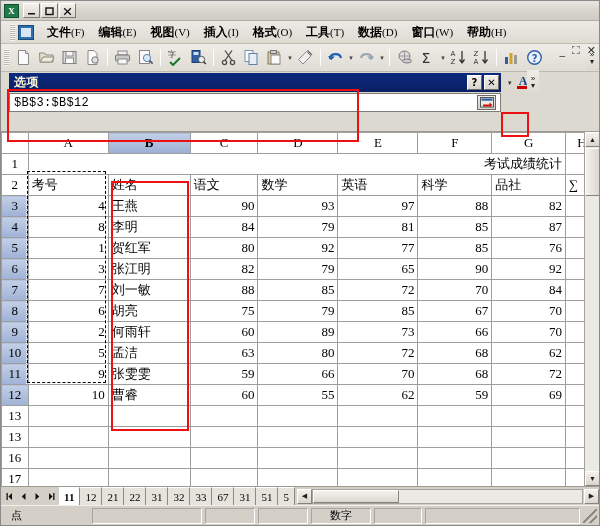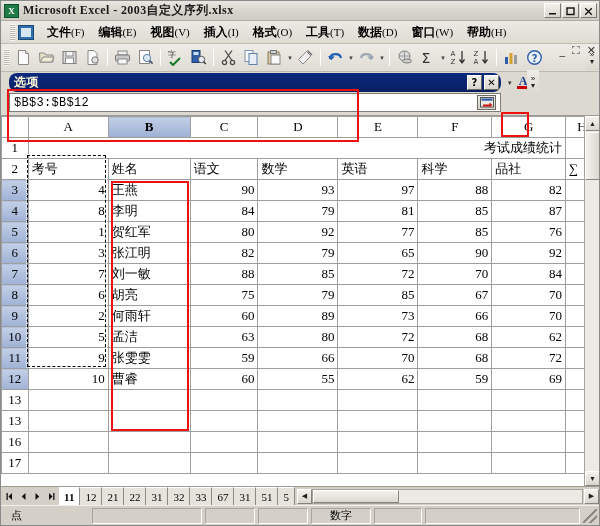--- a/index.html
+++ b/index.html
@@ -158,21 +158,20 @@
     flex: none;
     background: #dcd9d1;
   }
   .dlg-title {
     position: absolute;
     left: 8px; top: 1px;
     width: 492px; height: 19px;
     background: linear-gradient(180deg,#0b2a7e 0%, #0a1f63 100%);
     display: flex; align-items: center;
     padding-left: 5px;
-    border-radius: 8px;
   }
   .dlg-title-text {
     color: #fdf7d8;
     font-weight: bold;
     font-size: 12px;
     font-family: "Liberation Serif", "DejaVu Serif", serif;
     letter-spacing: .5px;
   }
   .dlg-btns {
     position: absolute; right: 2px; top: 2px;
@@ -203,21 +202,21 @@
   }
   .fontcolor-A {
     font-size: 12px; font-weight: bold; color: #1b3f8f;
     line-height: 10px;
     font-family: "Liberation Serif", serif;
   }
   .fontcolor-bar { width: 12px; height: 3px; background: #cc0000; }
 
   
   .ref-row {
-    height: 22px;
+    height: 38px;
     position: relative;
     flex: none;
     background: #dcd9d1;
     padding-left: 20px;
   }
   .ref-input {
     position: absolute;
     left: 8px; top: 0px;
     width: 492px; height: 19px;
     background: #ffffff;
@@ -437,21 +436,20 @@
       linear-gradient(135deg, transparent 0 70%, #8d8a84 70% 80%, transparent 80%);
   }
 </style>
 </head>
 <body>
 
 <div id="app">
 
   <div class="titlebar">
     <div class="xl-logo">X</div>
-    <div class="title-text">Microsoft Excel - 2003自定义序列.xlsx</div>
     <div class="win-btns">
       <div class="win-btn">
         <svg width="9" height="9" viewBox="0 0 9 9">
             <rect x="1" y="6" width="7" height="1.5" fill="#111"></rect>
           </svg>
       </div>
       <div class="win-btn">
         <svg width="9" height="9" viewBox="0 0 9 9">
             <rect x="1" y="1" width="7" height="6.5" fill="none" stroke="#111" stroke-width="1.4"></rect>
           </svg>

